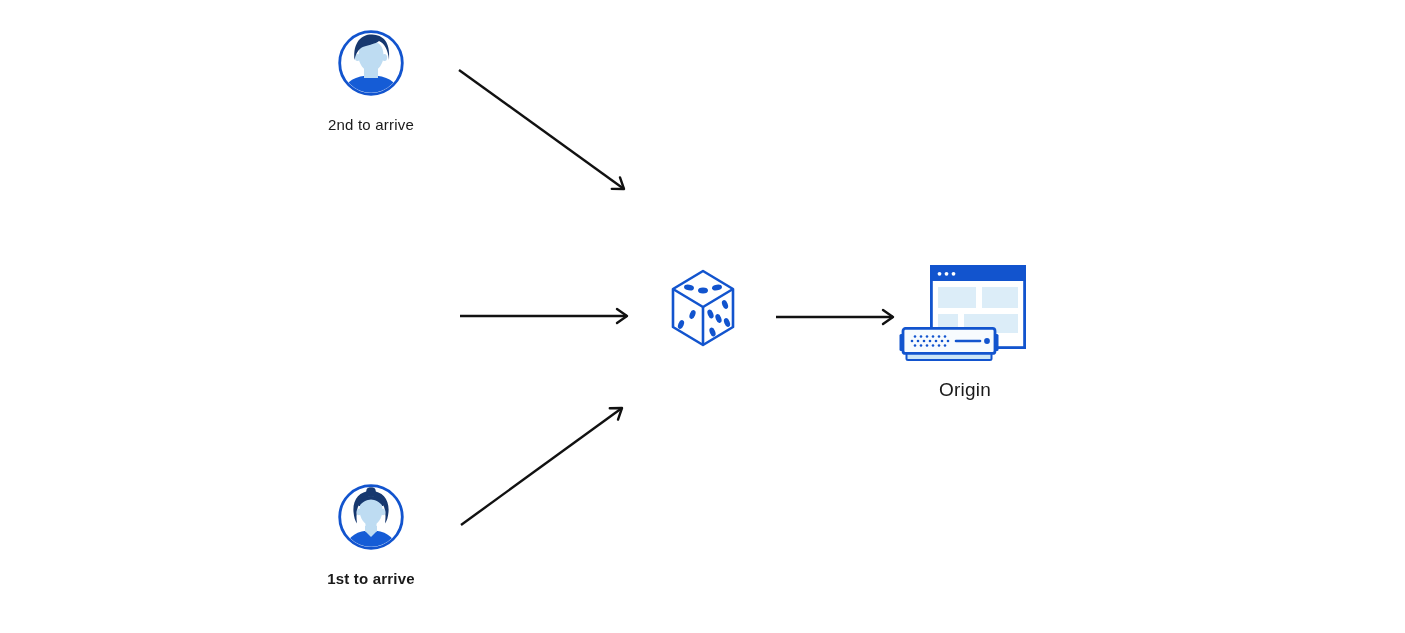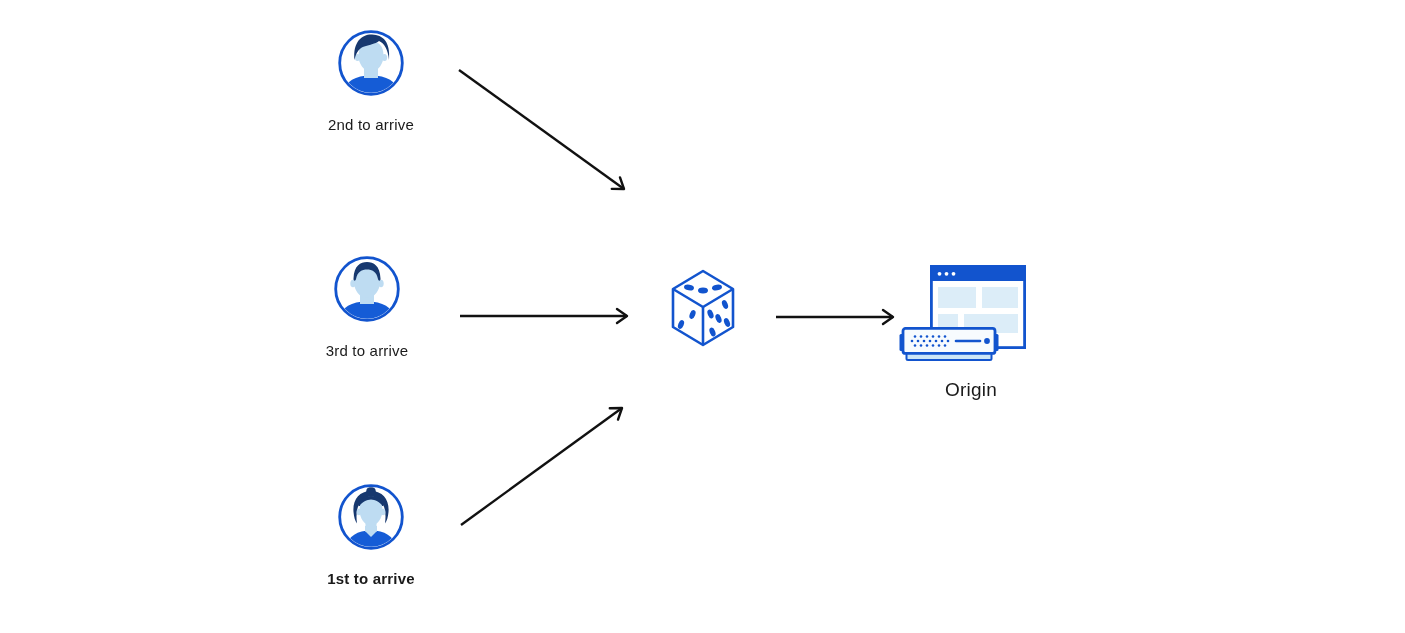--- a/index.html
+++ b/index.html
@@ -26,21 +26,21 @@
     white-space: nowrap; text-align: center;
   }
   .node-second { left: 291px; top: 30px; }
   .node-third  { left: 287px; top: 256px; }
   .node-first  { left: 291px; top: 484px; font-weight: bold; }
   .node-dice   { left: 668px; top: 268px; width: 70px; }
   .node-origin { left: 880px; top: 265px; width: 170px; height: 140px; }
   .node-origin .browser { position: absolute; left: 50px; top: 0; }
   .node-origin .server  { position: absolute; left: 19px; top: 62px; }
   .origin-label {
-    position: absolute; left: 6px; top: 114px; width: 170px;
+    position: absolute; left: 0; top: 114px; width: 170px;
     font-size: 19px; color: #1a1a1a; text-align: center; letter-spacing: 0.2px;
   }
 </style>
 </head>
 <body>
 
 <div class="stage">
 
   <svg class="arrows" viewBox="0 0 1405 633" xmlns="http://www.w3.org/2000/svg">
     <defs>
@@ -69,41 +69,20 @@
           <ellipse cx="19.5" cy="27.5" rx="2.6" ry="3.6" fill="#BEDCF2"></ellipse>
           <ellipse cx="46.5" cy="27.5" rx="2.6" ry="3.6" fill="#BEDCF2"></ellipse>
           <path d="M20.5,25.5 C20.5,15.5 26,11 33,11 C40,11 45.5,15.5 45.5,25.5 C45.5,33.5 40.5,41.5 33,41.5 C25.5,41.5 20.5,33.5 20.5,25.5 Z" fill="#BEDCF2"></path>
           <path d="M16.5,30 C14.5,11 25,4 34,4.5 C45,5 52.5,11.5 51,30 C50,19 46,13 41,11 C38.5,14 27,15.5 23,18 C19.5,20.5 17.5,24.5 16.5,30 Z" fill="#17386F"></path>
         </g>
       </svg>
     </div>
     <div class="node-label">2nd to arrive</div>
   </div>
 
-  <div class="node node-third">
-    <div class="icon-wrap">
-      <svg width="66" height="66" viewBox="0 0 66 66" xmlns="http://www.w3.org/2000/svg">
-        <defs>
-            <clipPath id="clipB">
-              <circle cx="33" cy="33" r="29.8"></circle>
-            </clipPath>
-          </defs>
-        <circle cx="33" cy="33" r="31.3" fill="#ffffff" stroke="#1254CE" stroke-width="2.8"></circle>
-        <g clip-path="url(#clipB)">
-          <path d="M4,66 C6,52 16,45.5 33,45.5 C50,45.5 60,52 62,66 Z" fill="#155CD6"></path>
-          <rect x="26" y="32" width="14" height="16" fill="#BEDCF2"></rect>
-          <ellipse cx="19" cy="27.5" rx="2.7" ry="3.8" fill="#BEDCF2"></ellipse>
-          <ellipse cx="47" cy="27.5" rx="2.7" ry="3.8" fill="#BEDCF2"></ellipse>
-          <path d="M20,26 C20,15 26,10.5 33,10.5 C40,10.5 46,15 46,26 C46,34 40.5,42 33,42 C25.5,42 20,34 20,26 Z" fill="#BEDCF2"></path>
-          <path d="M19.5,22.5 C20,9.5 26.5,6 33,6 C39.5,6 46,9.5 46.5,22.5 C46.8,25 44.5,25.5 44,23 C42.5,15.5 38,13.5 33,13.5 C28,13.5 23.5,15.5 22,23 C21.5,25.5 19.2,25 19.5,22.5 Z" fill="#17386F"></path>
-        </g>
-      </svg>
-    </div>
-    <div class="node-label">3rd to arrive</div>
-  </div>
 
   <div class="node node-first">
     <div class="icon-wrap">
       <svg width="66" height="66" viewBox="0 0 66 66" xmlns="http://www.w3.org/2000/svg">
         <defs>
             <clipPath id="clipC">
               <circle cx="33" cy="33" r="29.8"></circle>
             </clipPath>
           </defs>
         <circle cx="33" cy="33" r="31.3" fill="#ffffff" stroke="#1254CE" stroke-width="2.8"></circle>

